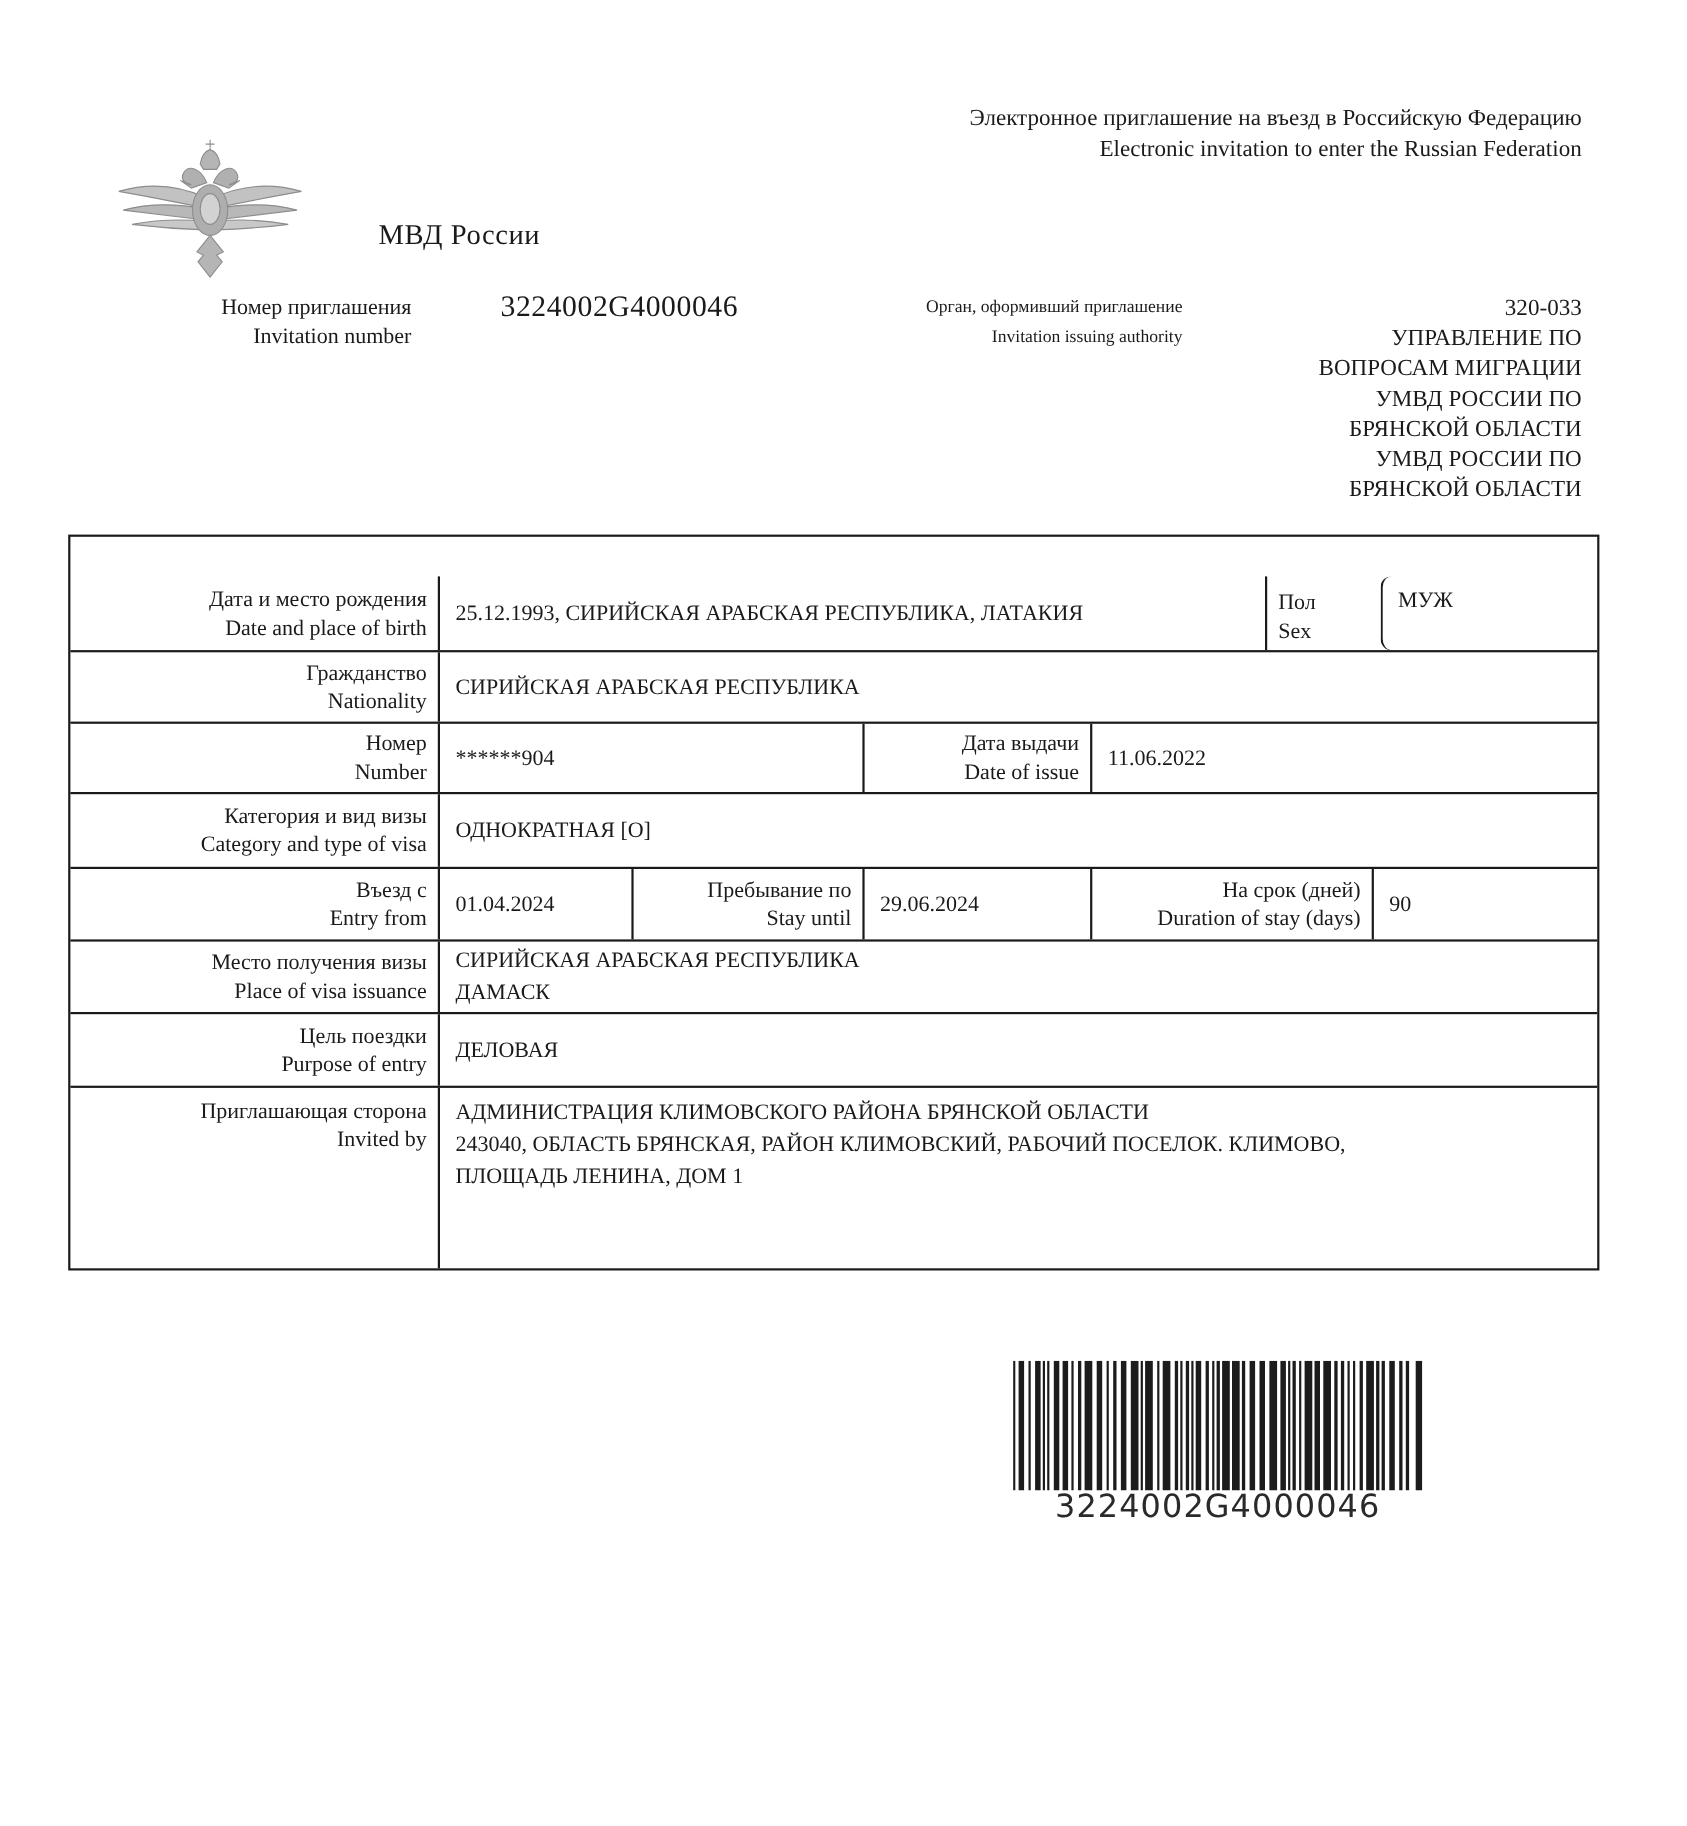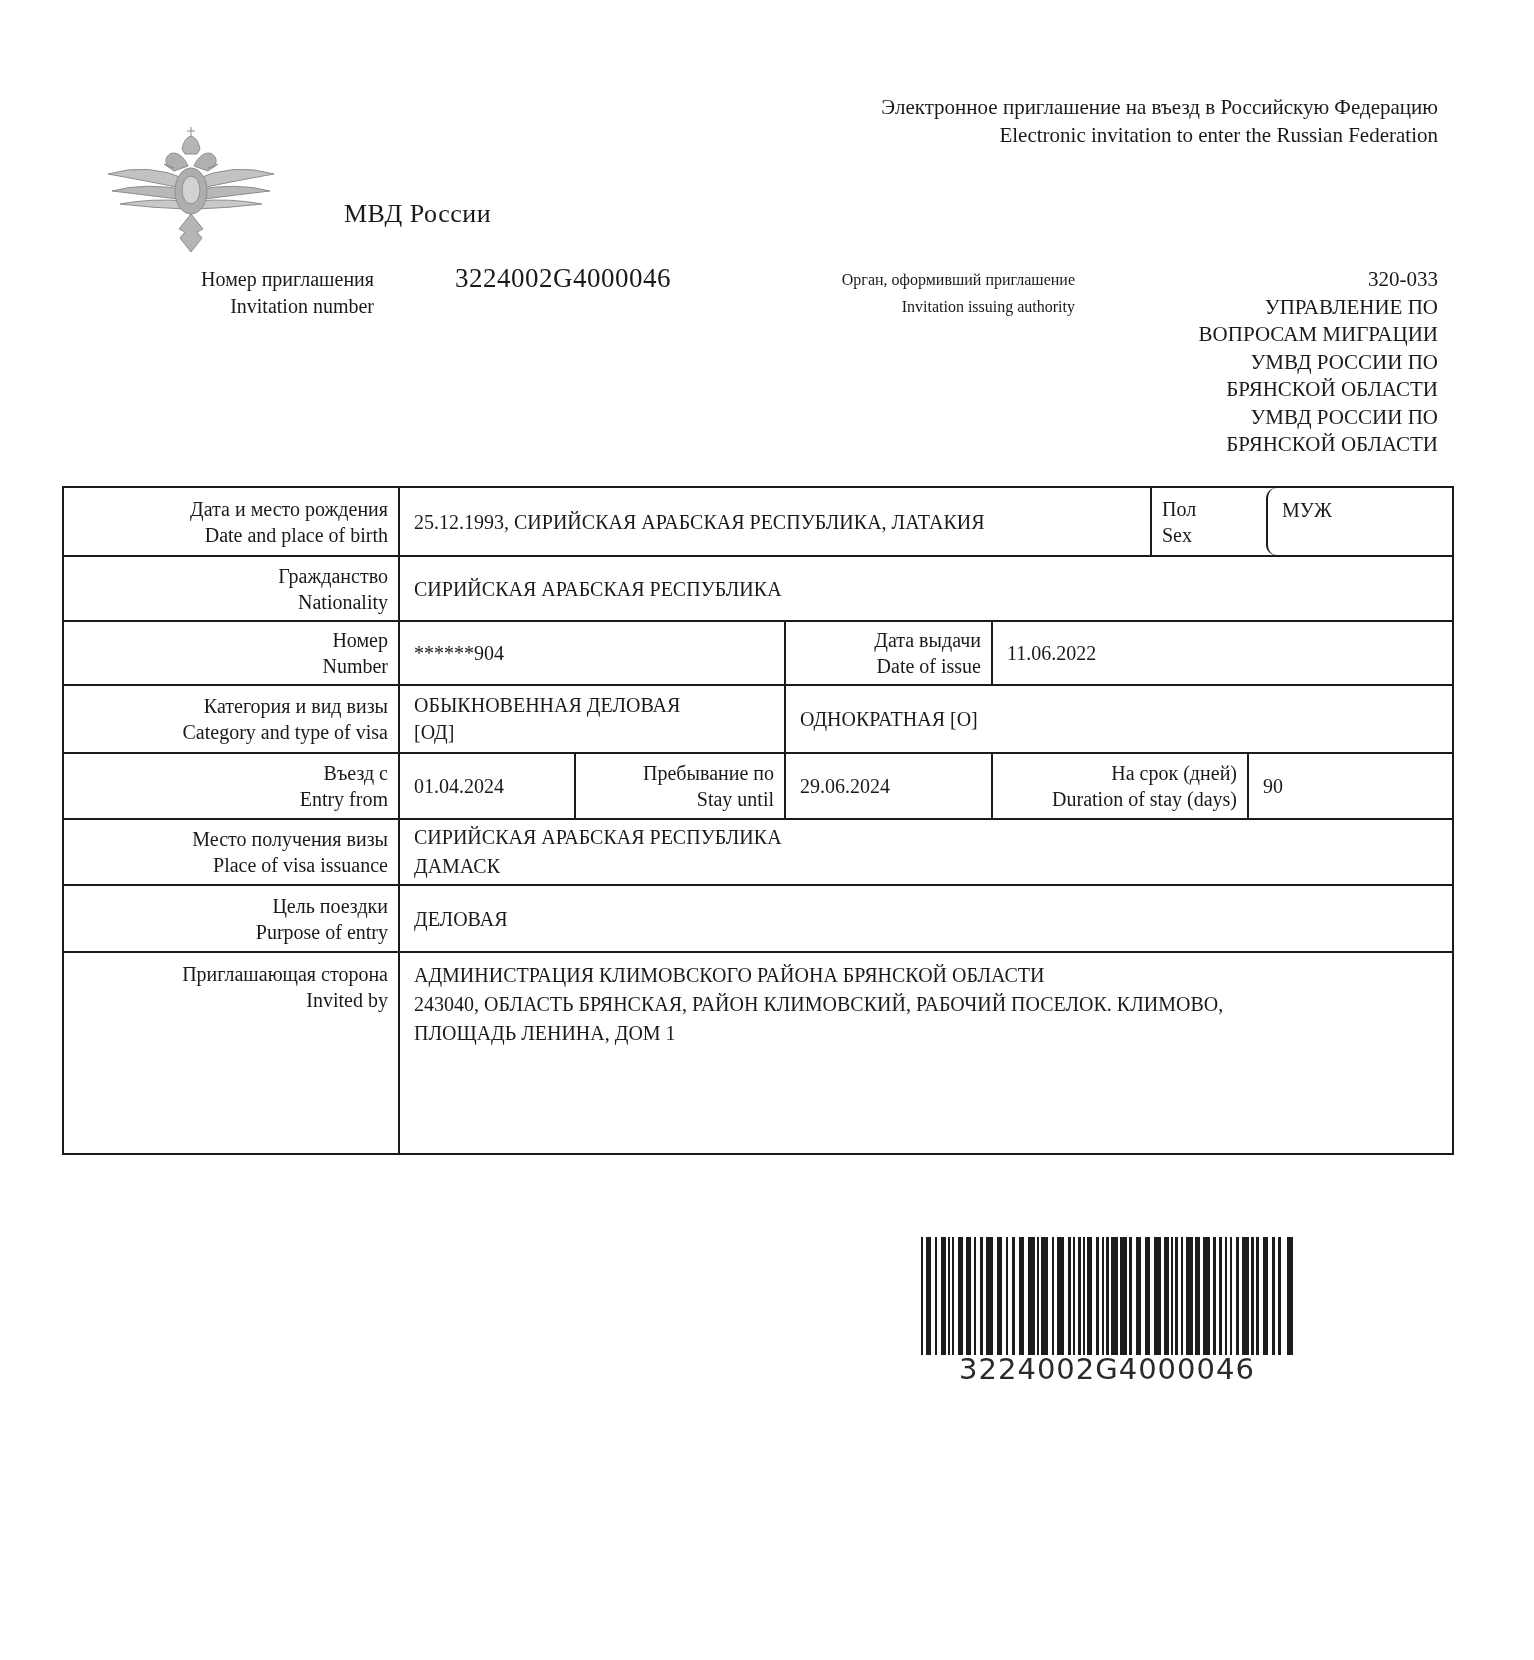--- a/index.html
+++ b/index.html
@@ -100,29 +100,29 @@
     <div>УПРАВЛЕНИЕ ПО</div>
     <div>ВОПРОСАМ МИГРАЦИИ</div>
     <div>УМВД РОССИИ ПО</div>
     <div>БРЯНСКОЙ ОБЛАСТИ</div>
     <div>УМВД РОССИИ ПО</div>
     <div>БРЯНСКОЙ ОБЛАСТИ</div>
   </div>
 
   <div class="abs" id="inv-table">
 
-    <div class="t-row" style="height:67px;">
+    <div class="t-row" style="height:67px;margin-top:36px;">
       <div class="t-cell lbl" style="width:334px;">
         <div>Дата и место рождения</div>
         <div>Date and place of birth</div>
       </div>
       <div class="t-cell val" style="width:752px;">
         <div>25.12.1993, СИРИЙСКАЯ АРАБСКАЯ РЕСПУБЛИКА, ЛАТАКИЯ</div>
       </div>
-      <div class="t-cell val top-align" style="width:116px;padding-left:10px;line-height:26px;">
+      <div class="t-cell val top-align" style="width:105px;padding-left:10px;line-height:26px;justify-content:center;">
         <div>Пол</div>
         <div>Sex</div>
       </div>
       <div class="t-cell val top-align" style="flex:1;border-radius:10px;">
         <div>МУЖ</div>
       </div>
     </div>
 
     <div class="t-row" style="height:65px;">
       <div class="t-cell lbl" style="width:334px;">
@@ -149,24 +149,20 @@
       </div>
       <div class="t-cell val" style="flex:1;">
         <div>11.06.2022</div>
       </div>
     </div>
 
     <div class="t-row" style="height:68px;">
       <div class="t-cell lbl" style="width:334px;">
         <div>Категория и вид визы</div>
         <div>Category and type of visa</div>
-      </div>
-      <div class="t-cell val" style="width:386px;line-height:27px;">
-        <div>ОБЫКНОВЕННАЯ ДЕЛОВАЯ</div>
-        <div>[ОД]</div>
       </div>
       <div class="t-cell val" style="flex:1;">
         <div>ОДНОКРАТНАЯ [О]</div>
       </div>
     </div>
 
     <div class="t-row" style="height:66px;">
       <div class="t-cell lbl" style="width:334px;">
         <div>Въезд с</div>
         <div>Entry from</div>

